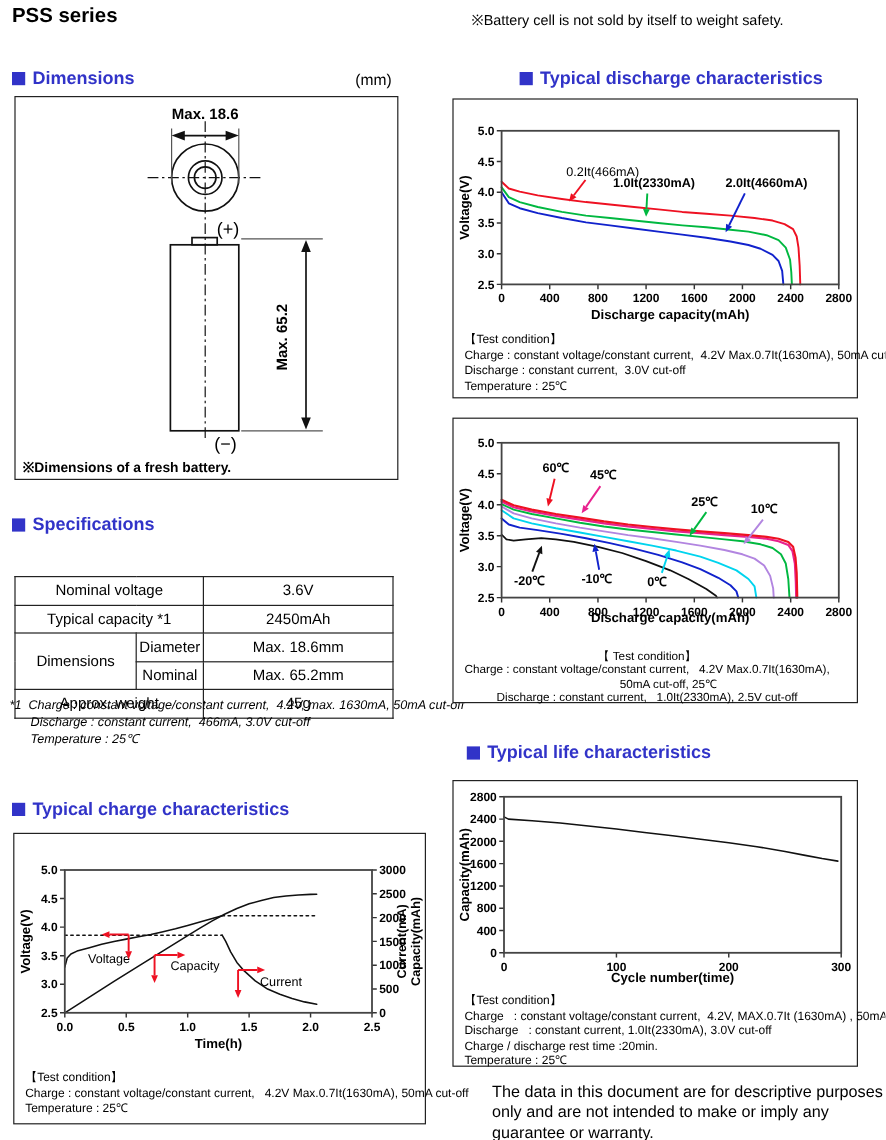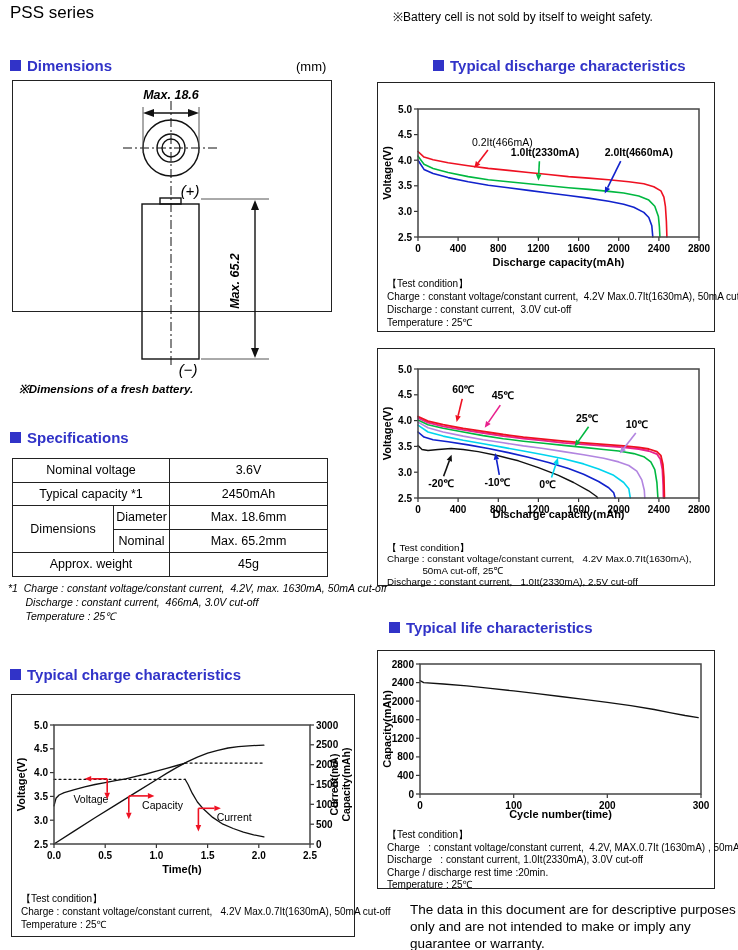--- a/index.html
+++ b/index.html
@@ -1,47 +1,47 @@
 <!DOCTYPE html>
 <html><head>
 <meta charset="utf-8">
 <style>
   html,body{margin:0;padding:0;background:#fff;}
   body{font-family:"Liberation Sans", sans-serif;color:#000;}
   .page{position:relative;width:738px;height:950px;background:#fff;overflow:hidden;}
-  .series{position:absolute;left:10px;top:3px;font-size:17px;font-weight:normal;text-align:right;}
+  .series{position:absolute;left:10px;top:3px;font-size:17px;font-weight:bold;text-align:right;}
   .model{position:absolute;left:9px;top:20px;font-size:29px;font-weight:bold;letter-spacing:.3px;}
   .safety{position:absolute;left:393px;top:8px;font-size:12px;}
   .h{position:absolute;display:flex;align-items:center;gap:6px;color:#3133c8;font-weight:bold;font-size:15px;}
   .h .sq{width:11px;height:11px;background:#3133c8;flex:0 0 auto;}
   .mm{position:absolute;left:296px;top:59px;font-size:13px;}
   .box{position:absolute;border:1.5px solid #222;background:#fff;box-sizing:border-box;}
   .chart{position:absolute;left:0;top:0;}
   .testcond{position:absolute;left:9px;font-size:10px;line-height:13px;white-space:pre;}
-  .spec{position:absolute;left:12px;top:458px;width:316px;border-collapse:collapse;font-size:12.5px;table-layout:fixed;}
+  .spec{position:absolute;left:12px;top:480px;width:316px;border-collapse:collapse;font-size:12.5px;table-layout:fixed;}
   .spec td{border:1.3px solid #222;text-align:center;padding:0;height:22.5px;}
   .foot{position:absolute;left:8px;top:581px;font-size:10.5px;line-height:14px;white-space:pre;font-style:italic;}
   .disclaimer{position:absolute;left:410px;top:901px;font-size:13.5px;line-height:17px;white-space:pre;}
   svg text{font-family:"Liberation Sans", sans-serif;}
 </style>
 </head>
 <body>
 
 <div class="page">
 
   <div class="series">PSS series</div>
   <div class="safety">※Battery cell is not sold by itself  to weight safety.</div>
 
   <div class="h" style="left:10px;top:57px;">
     <span class="sq"></span>
     <span>Dimensions</span>
   </div>
   <div class="mm">(mm)</div>
 
-  <div class="box" style="left:12px;top:80px;width:320px;height:232px;font-style:italic;">
+  <div class="box" style="left:12px;top:80px;width:320px;height:320px;">
     <svg width="317" height="317">
       <g stroke="#111" fill="none" stroke-width="1.4">
         <circle cx="158" cy="67" r="28"></circle>
         <circle cx="158" cy="67" r="14"></circle>
         <circle cx="158" cy="67" r="9"></circle>
         <rect x="147" y="117" width="21" height="6"></rect>
         <rect x="129" y="123" width="57" height="155"></rect>
       </g>
       <g stroke="#111" stroke-width="1" stroke-dasharray="9,3,2,3">
         <line x1="158" y1="20" x2="158" y2="285"></line>
@@ -292,21 +292,21 @@
           <line x1="173.5" y1="128.4" x2="178.0" y2="115.0" stroke="#00d4ee" stroke-width="1.6"></line>
           <polygon points="180,108.8 175.3,114.1 180.6,115.9" fill="#00d4ee"></polygon>
           <text x="169.5" y="139.1" text-anchor="middle" font-size="10.5" font-weight="bold" fill="#000000">0℃</text>
           <line x1="121.3" y1="125.8" x2="118.5" y2="110.5" stroke="#1122cc" stroke-width="1.6"></line>
           <polygon points="117.3,104.1 115.7,111.0 121.2,110.0" fill="#1122cc"></polygon>
           <text x="119.3" y="137" text-anchor="middle" font-size="10.5" font-weight="bold" fill="#000000">-10℃</text>
           <line x1="65.6" y1="127.3" x2="71.3" y2="111.8" stroke="#111111" stroke-width="1.6"></line>
           <polygon points="73.6,105.7 68.7,110.8 74.0,112.8" fill="#111111"></polygon>
           <text x="63.1" y="138.1" text-anchor="middle" font-size="10.5" font-weight="bold" fill="#000000">-20℃</text>
         </svg></div>
-    <div class="testcond" style="top:193px;font-size:9.8px;line-height:11.3px;">【 Test condition】
+    <div class="testcond" style="top:193px;font-size:9.8px;line-height:11.3px;text-align:center;">【 Test condition】
 Charge : constant voltage/constant current,   4.2V Max.0.7It(1630mA),
              50mA cut-off, 25℃
 Discharge : constant current,   1.0It(2330mA), 2.5V cut-off</div>
   </div>
 
   <div class="h" style="left:389px;top:619px;">
     <span class="sq"></span>
     <span>Typical life characteristics</span>
   </div>
   <div class="box" style="left:377px;top:650px;width:338px;height:239px;">

